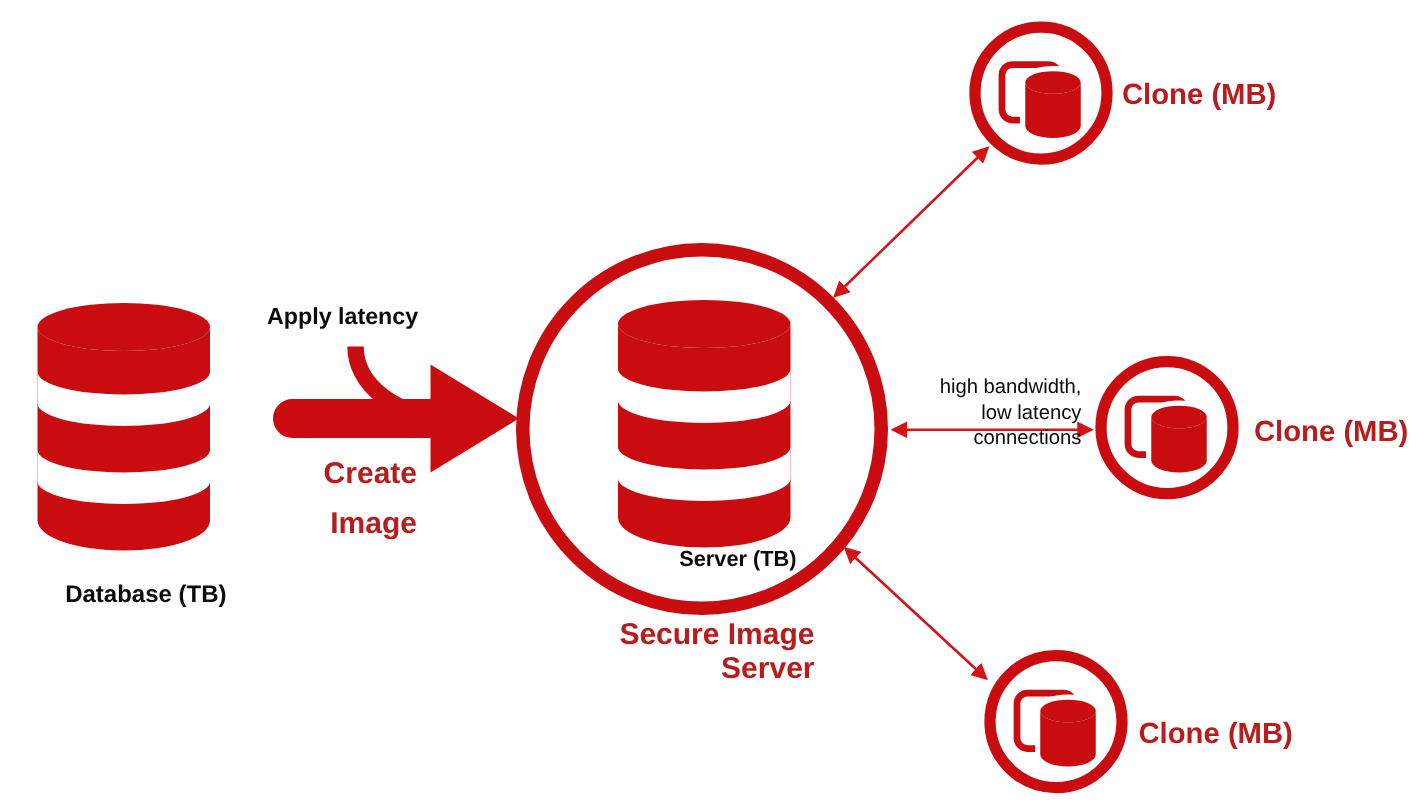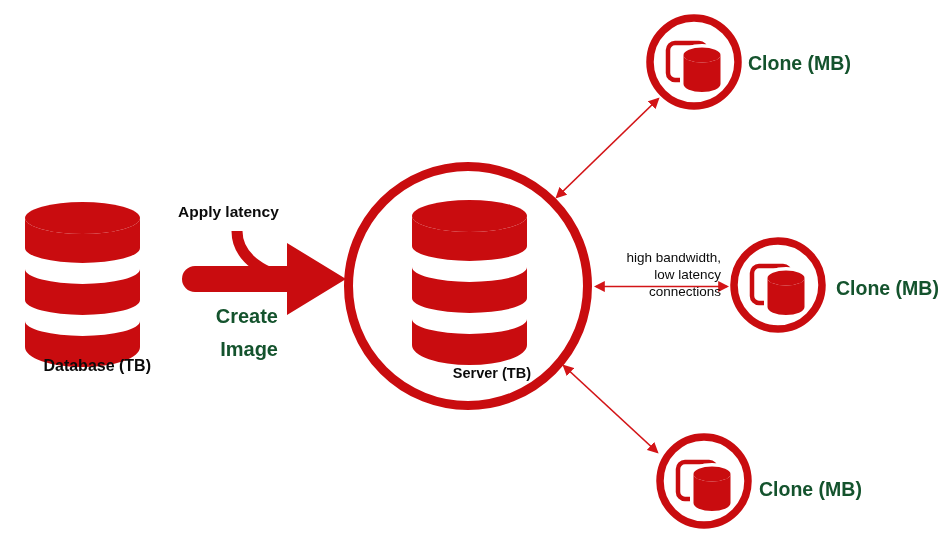--- a/index.html
+++ b/index.html
@@ -2,21 +2,21 @@
 <html><head>
 <meta charset="utf-8">
 <style>
   html,body{margin:0;padding:0;background:#fff}
   .stage{position:relative;width:949px;height:538px;background:#fff;overflow:hidden;
          font-family:"Liberation Sans",sans-serif}
   .stage svg.layer{position:absolute;left:0;top:0;display:block}
   .lbl{position:absolute;white-space:pre-line}
   .bold{font-weight:bold}
   .black{color:#0B0B0B}
-  .gray{color:#14532d}
+  .gray{color:#b91c1c}
   .center{text-align:right}
 </style>
 </head>
 <body>
 
 <div class="stage">
 
   <svg class="layer" width="949" height="538" viewBox="0 0 949 538" xmlns="http://www.w3.org/2000/svg">
     <defs>
       <marker id="ah" viewBox="0 0 10 10" refX="8" refY="5" markerWidth="6.5" markerHeight="6.5" orient="auto-start-reverse">
@@ -71,24 +71,26 @@
     <g transform="translate(704,481)">
       <use href="#clone-node"></use>
     </g>
   </svg>
 
   <div class="lbl bold black" style="left:178px;top:203px;font-size:15.5px;line-height:1.15">Apply latency</div>
 
   <div class="lbl bold gray center" style="left:177px;top:300px;width:101px;font-size:20px;line-height:33px">Create
 Image</div>
 
-  <div class="lbl bold black center" style="left:21px;top:357px;width:130px;font-size:16px;line-height:1.15">Database (TB)</div>
+  <div class="lbl bold black center" style="left:21px;top:388px;width:130px;font-size:16px;line-height:1.15">Database (TB)</div>
 
   <div class="lbl bold black center" style="left:411px;top:365px;width:120px;font-size:14.5px;line-height:1.15">Server (TB)</div>
 
+  <div class="lbl bold gray center" style="left:393px;top:412px;width:150px;font-size:20px;line-height:23px">Secure Image
+Server</div>
 
   <div class="lbl black center" style="left:601px;top:249px;width:120px;font-size:13.5px;line-height:17.2px">high bandwidth,
 low latency
 connections</div>
 
   <div class="lbl bold gray" style="left:748px;top:52px;font-size:19.5px;line-height:1.15">Clone (MB)</div>
 
   <div class="lbl bold gray" style="left:836px;top:277px;font-size:19.5px;line-height:1.15">Clone (MB)</div>
 
   <div class="lbl bold gray" style="left:759px;top:478px;font-size:19.5px;line-height:1.15">Clone (MB)</div>

